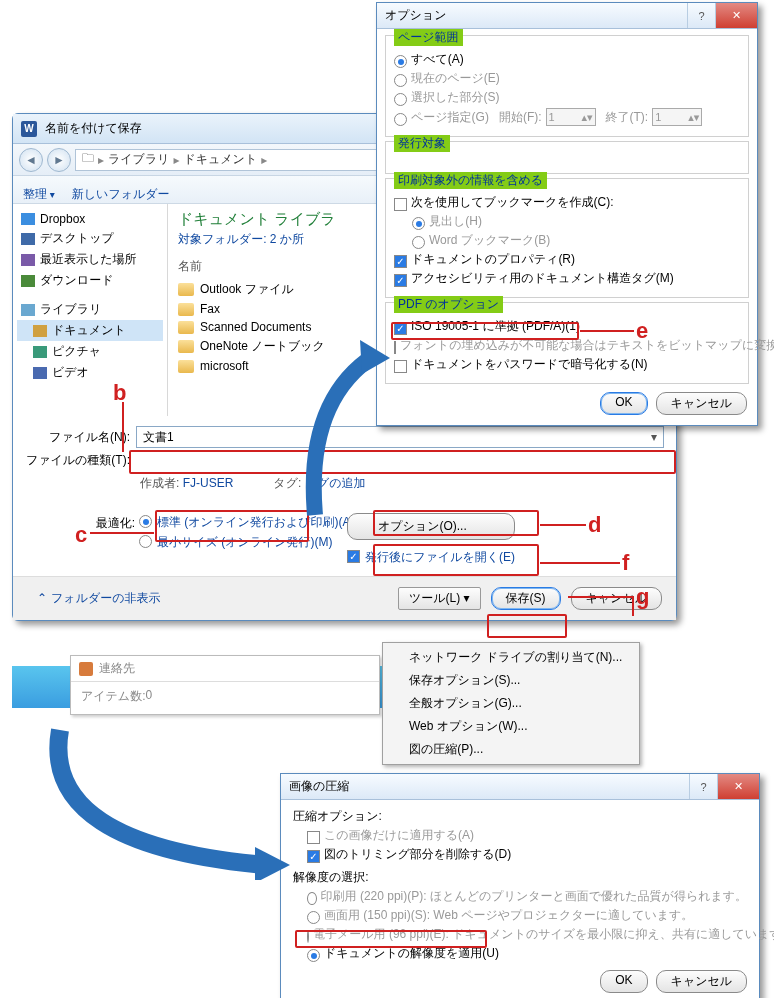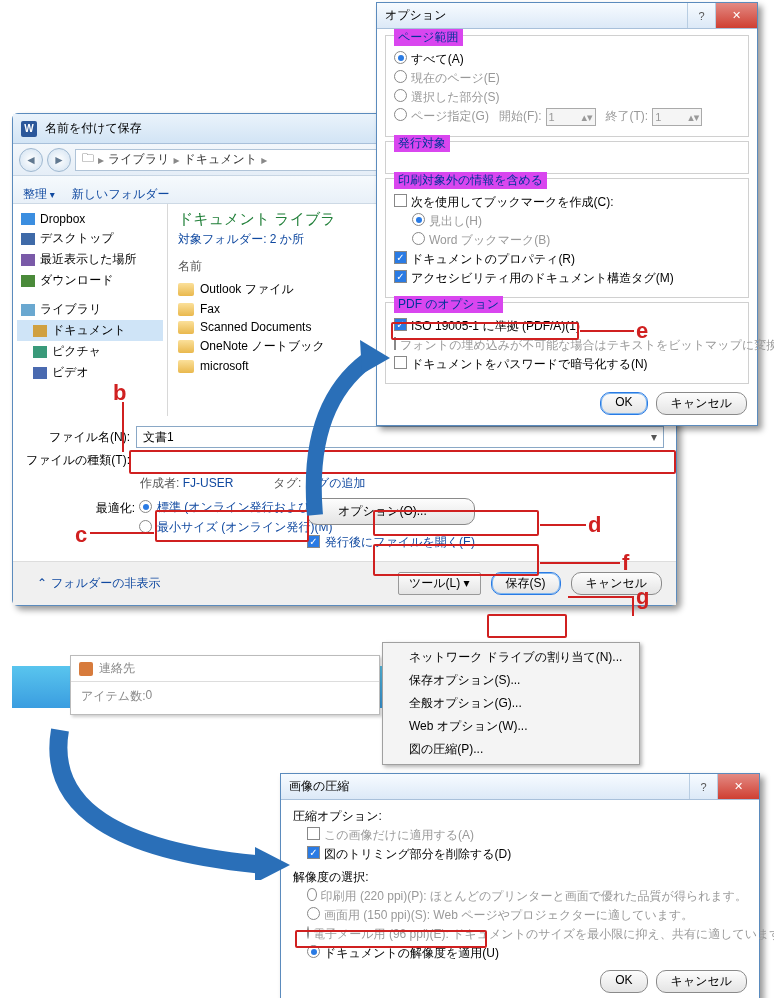--- a/index.html
+++ b/index.html
@@ -5,22 +5,22 @@
   * { box-sizing: border-box; font-family: "Meiryo UI", "MS UI Gothic", sans-serif; }
   body { margin: 0; width: 774px; height: 998px; background: #fff; position: relative; font-size: 12px; }
   .window { position: absolute; background: #fff; border: 1px solid #5b8bbd; box-shadow: 4px 4px 6px rgba(0,0,0,0.4); }
   .titlebar { display:flex; align-items:center; justify-content:space-between; height:26px; background: linear-gradient(#f7fbff,#dce9f7); border-bottom:1px solid #a8c0da; padding:0 0 0 8px; }
   .titlebar .title { font-size:12px; color:#000; }
   .winbtns { display:flex; height:100%; }
   .winbtn { width:28px; display:flex; align-items:center; justify-content:center; border-left:1px solid #b8cde2; color:#444; font-size:11px; cursor:default; }
   .winbtn.close { background:linear-gradient(#e38a83,#cf3f32); color:#fff; width:42px; }
   .winbtn.help { color:#555; }
   .fieldset { border:1px solid #d0d0d0; margin:4px 6px; padding:6px 8px 8px; }
-  .fieldset > .legend { position:relative; top:-13px; background:#d946ef; display:inline-block; padding:0 4px; color:#003399; }
-  .row { display:flex; align-items:flex-start; gap:4px; margin:2px 0; white-space:nowrap; }
+  .fieldset > .legend { position:relative; top:-13px; background:#84cc16; display:inline-block; padding:0 4px; color:#003399; }
+  .row { display:flex; align-items:flex-end; gap:4px; margin:2px 0; white-space:nowrap; }
   .radio, .check { width:13px; height:13px; border:1px solid #888; background:#fff; display:inline-flex; align-items:center; justify-content:center; font-size:9px; }
   .radio { border-radius:50%; }
   .radio.sel::after { content:""; width:6px; height:6px; background:#2a7be4; border-radius:50%; }
   .check.sel { background:#2a7be4; color:#fff; }
   .check.sel::after { content:"✓"; font-size:10px; line-height:1; }
   .disabled { color:#999; }
   .spin { width:50px; height:18px; border:1px solid #aaa; background:#f5f5f5; display:inline-flex; align-items:center; justify-content:space-between; padding:0 2px; font-size:11px; color:#999; }
   .btn { border:1px solid #8a8a8a; background:linear-gradient(#fdfdfd,#e4e4e4); padding:2px 14px; border-radius:10px; font-size:12px; }
   .btn.focus { border-color:#2a7be4; box-shadow:0 0 0 1px #7eb6f0 inset; }
   .red-box { border:2px solid #d02020; border-radius:2px; position:absolute; pointer-events:none; }
@@ -48,21 +48,21 @@
   .folder-icon { width:16px; height:13px; background:linear-gradient(#fbe09a,#e9b84d); border-radius:2px; }
   .form-area { padding:6px 12px 10px; }
   .form-row { display:flex; align-items:center; margin:4px 0; gap:6px; }
   .form-label { width:105px; text-align:right; color:#000; }
   .form-input { flex:1; height:22px; border:1px solid #8aa8c6; background:#fff; padding:0 6px; display:flex; align-items:center; }
   .combo { position:relative; }
   .combo::after { content:"▾"; position:absolute; right:6px; top:3px; color:#555; }
   .meta-row { display:flex; gap:40px; padding:2px 0 6px 115px; color:#555; }
   .meta-row .k { color:#555; }
   .meta-row .v { color:#1049a0; }
-  .lower { display:flex; padding-left:60px; align-items:flex-start; }
+  .lower { display:flex; gap:40px; padding-left:60px; align-items:flex-start;margin-top:15px; }
   .opt-col { display:flex; flex-direction:column; gap:4px; }
   .radio-row { display:flex; align-items:flex-start; gap:5px; line-height:1.3; }
   .radio-lbl { color:#1049a0; max-width:150px; }
   .action-row { display:flex; justify-content:flex-end; align-items:center; gap:10px; padding:10px 14px; background:#f0f0f0; border-top:1px solid #ddd; }
   .folder-toggle { display:flex; align-items:center; gap:4px; color:#1049a0; margin-right:auto; margin-left:10px; }
   .tools-dd { border:1px solid #999; background:linear-gradient(#fdfdfd,#e4e4e4); padding:2px 10px; border-radius:2px; }
   .menu-pop { position:absolute; background:#f4f4f4; border:1px solid #a0a0a0; box-shadow:2px 2px 4px rgba(0,0,0,0.3); padding:3px 0; }
   .menu-row { padding:3px 18px 3px 26px; white-space:nowrap; }
   .arrow-path { position:absolute; pointer-events:none; }
   .bg-strip { position:absolute; left:12px; right:388px; height:42px; background:linear-gradient(#59c5ee,#3a9de0); }

